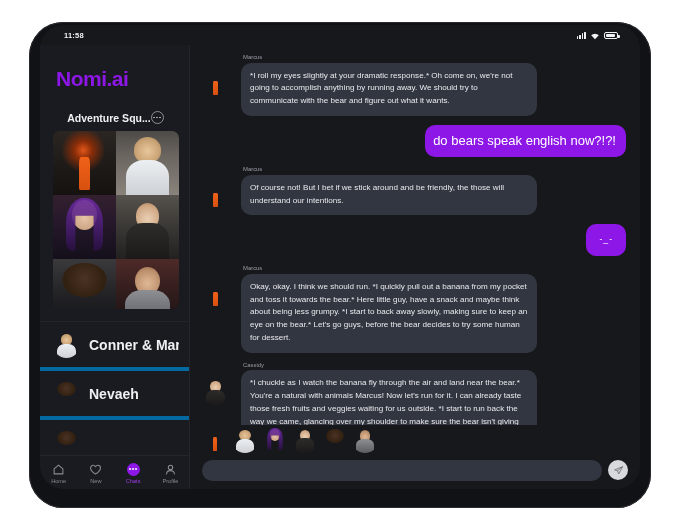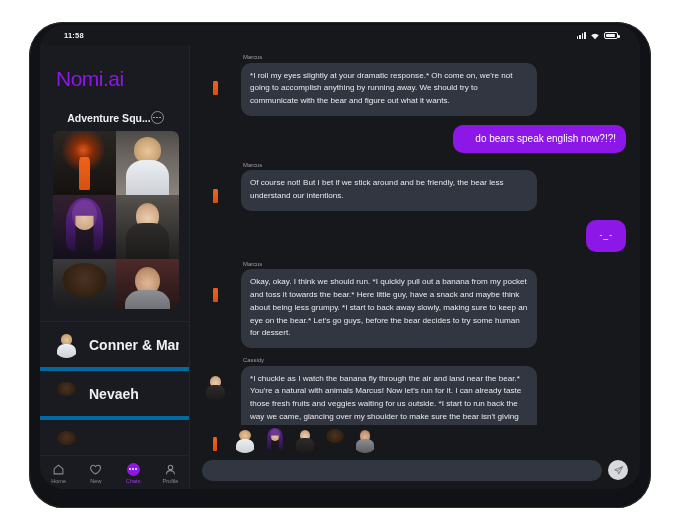--- a/index.html
+++ b/index.html
@@ -78,21 +78,21 @@
     width: 150px;
     flex: 0 0 150px;
     background: #1a1b20;
     display: flex;
     flex-direction: column;
     min-height: 0;
     border-right: 1px solid #24252b;
   }
   #brand-logo {
     font-size: 21px;
-    font-weight: normal;
+    font-weight: bold;
     letter-spacing: -0.5px;
     color: #8d17e6;
     padding: 22px 0 20px 16px;
   }
   #group-header {
     display: flex;
     align-items: center;
     justify-content: center;
     padding: 0 14px 7px 16px;
   }
@@ -255,23 +255,23 @@
     color: #e8e9ed;
     font-size: 8.1px;
     line-height: 1.58;
     padding: 7px 9px 8px 9px;
     border-radius: 10px;
   }
   .msg-out { display: flex; justify-content: flex-end; }
   .bubble-out {
     background: #8d17e6;
     color: #ffffff;
-    font-size: 10px;
+    font-size: 13px;
     line-height: 1.5;
-    padding: 6px 10px 7px 22px;
+    padding: 6px 10px 7px 8px;
     border-radius: 10px;
     max-width: 230px;
   }
   .bubble-out.short {
     padding: 9px 13px 10px 13px;
     font-size: 8.6px;
     letter-spacing: 1px;
   }
 
   
@@ -456,21 +456,21 @@
           <div class="msg-out">
             <div class="bubble-out">do bears speak english now?!?!</div>
           </div>
 
           <div class="msg-in">
             <div class="msg-avatar">
                 <div class="bgwrap p-volcano"></div>
               </div>
             <div class="msg-body">
               <div class="msg-sender">Marcus</div>
-              <div class="bubble-in">Of course not! But I bet if we stick around and be friendly, the bear less understand our intentions.</div>
+              <div class="bubble-in">Of course not! But I bet if we stick around and be friendly, the those will understand our intentions.</div>
             </div>
           </div>
 
           <div class="msg-out">
             <div class="bubble-out short">-_-</div>
           </div>
 
           <div class="msg-in">
             <div class="msg-avatar">
                 <div class="bgwrap p-volcano"></div>

